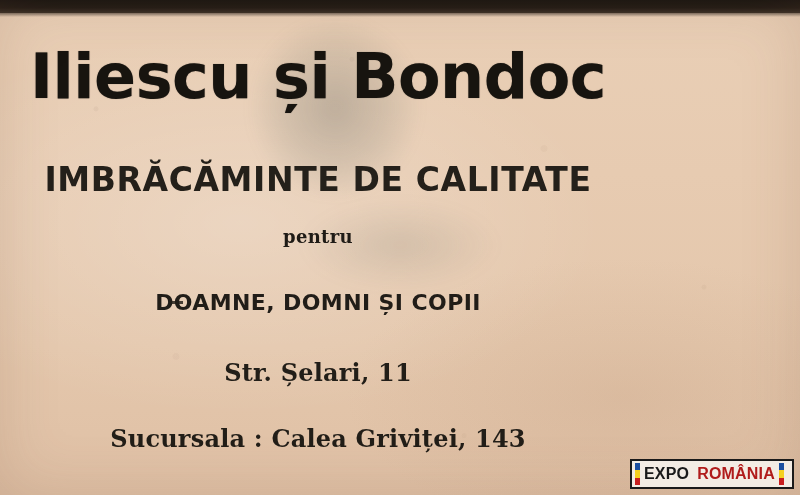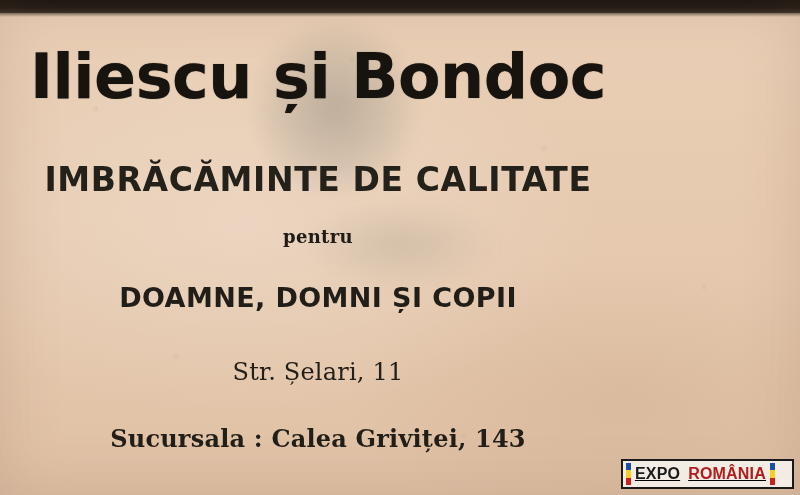--- a/index.html
+++ b/index.html
@@ -126,35 +126,35 @@
     font-weight: 700;
     font-size: 18px;
     letter-spacing: 0.3px;
     color: #1f1b16;
   }
 
   .sub3 {
     position: absolute;
     left: 0;
     right: 0;
-    top: 282px;
+    top: 290px;
     font-family: "DejaVu Sans", sans-serif;
     font-weight: 700;
-    font-size: 27px;
+    font-size: 22px;
     letter-spacing: 0.4px;
     color: #211d18;
   }
 
   .addr1 {
     position: absolute;
     left: 0;
     right: 0;
     top: 358px;
     font-family: "DejaVu Serif", serif;
-    font-weight: 400;
+    font-weight: 700;
     font-size: 24px;
     letter-spacing: 0.2px;
     color: #221e18;
   }
 
   .addr2 {
     position: absolute;
     left: 0;
     right: 0;
     top: 424px;
@@ -179,22 +179,21 @@
   
   .watermark {
     position: absolute;
     right: 6px;
     bottom: 6px;
     display: flex;
     align-items: stretch;
     border: 2px solid #1a1a1a;
     background: #f3ece4;
     height: 26px;
-    padding: 0 15px 0 0;
-    text-decoration: underline;
+    padding: 0 6px 0 0;
   }
   .wm-bars {
     display: flex;
     flex-direction: column;
     width: 5px;
     margin: 2px 4px 2px 3px;
   }
   .wm-bars i { display: block; flex: 1; }
   .wm-text {
     display: flex;

